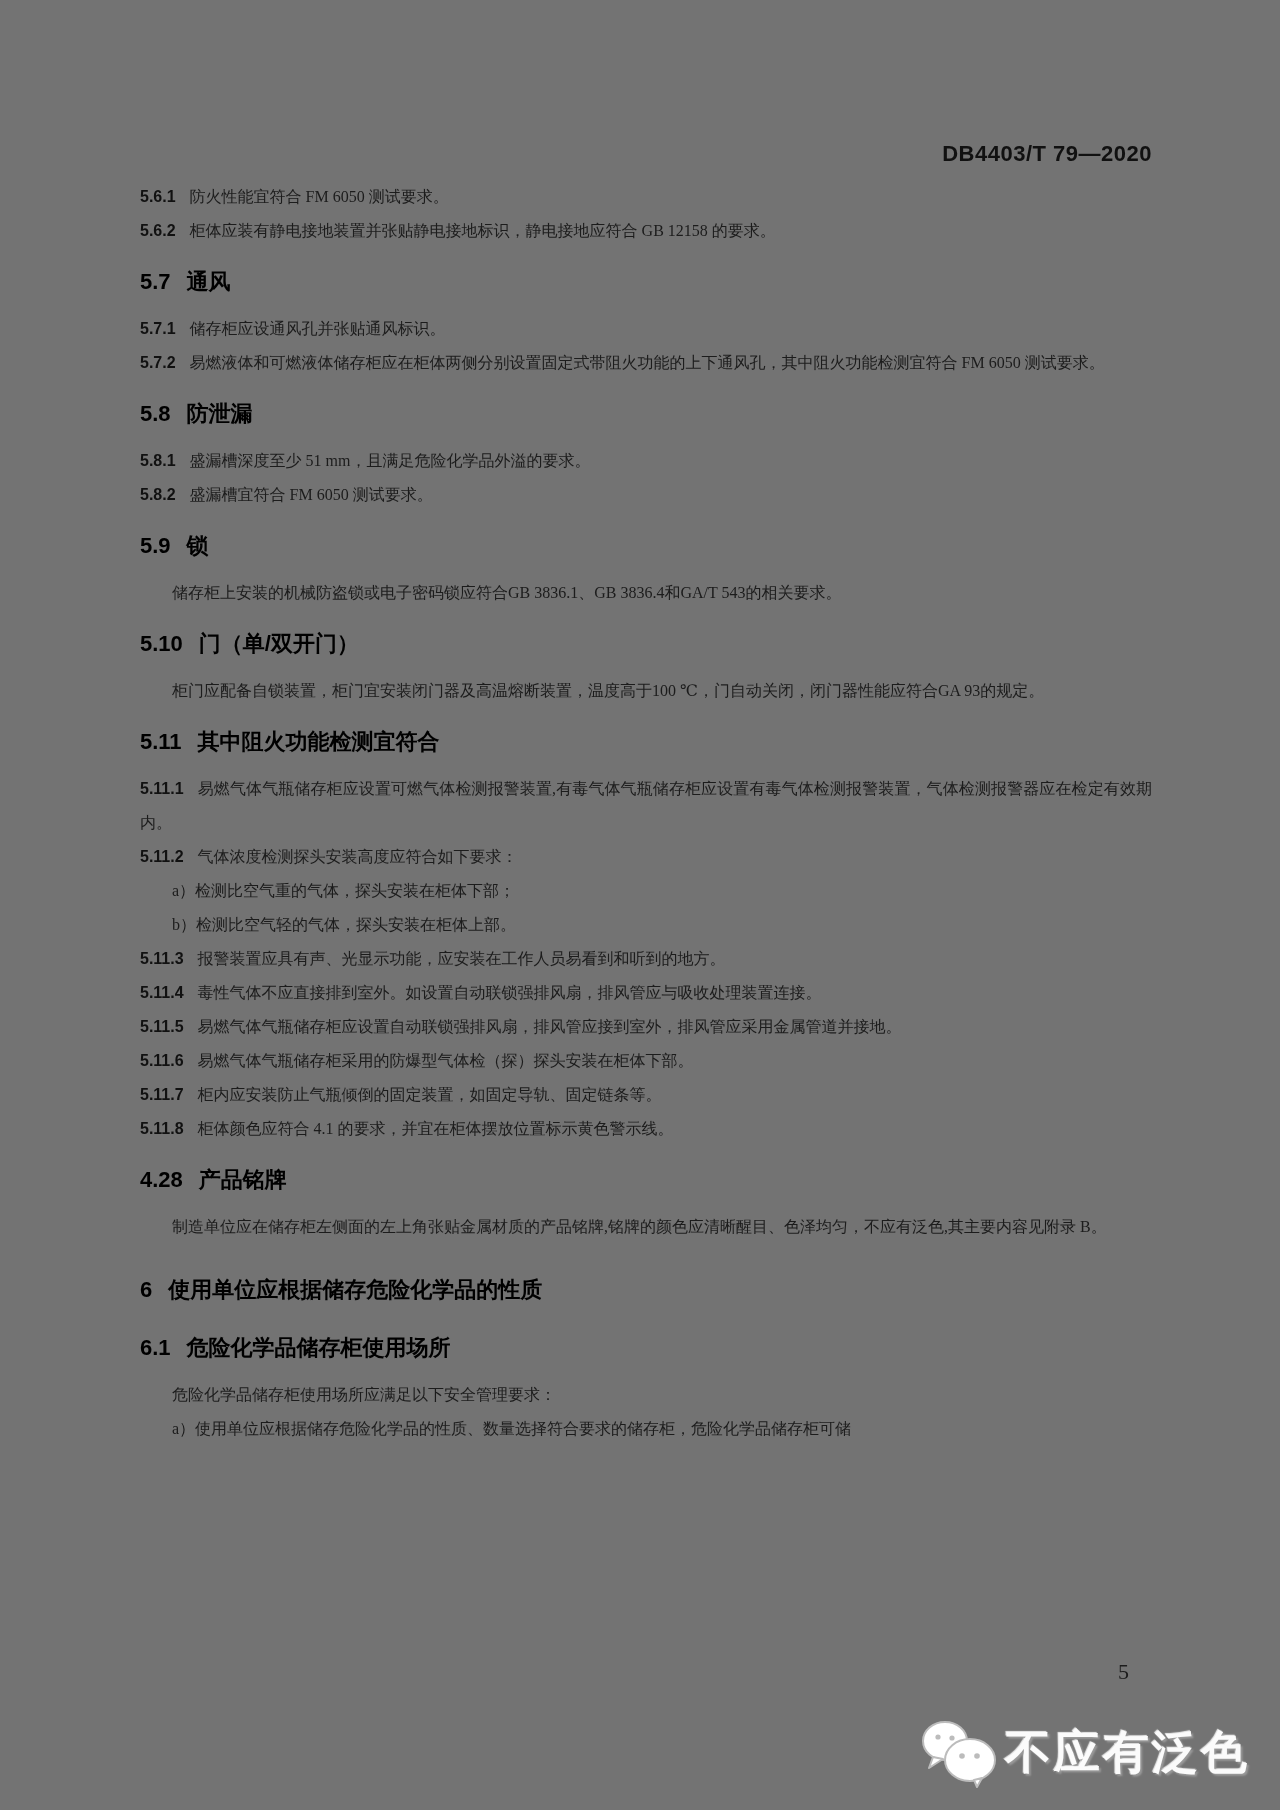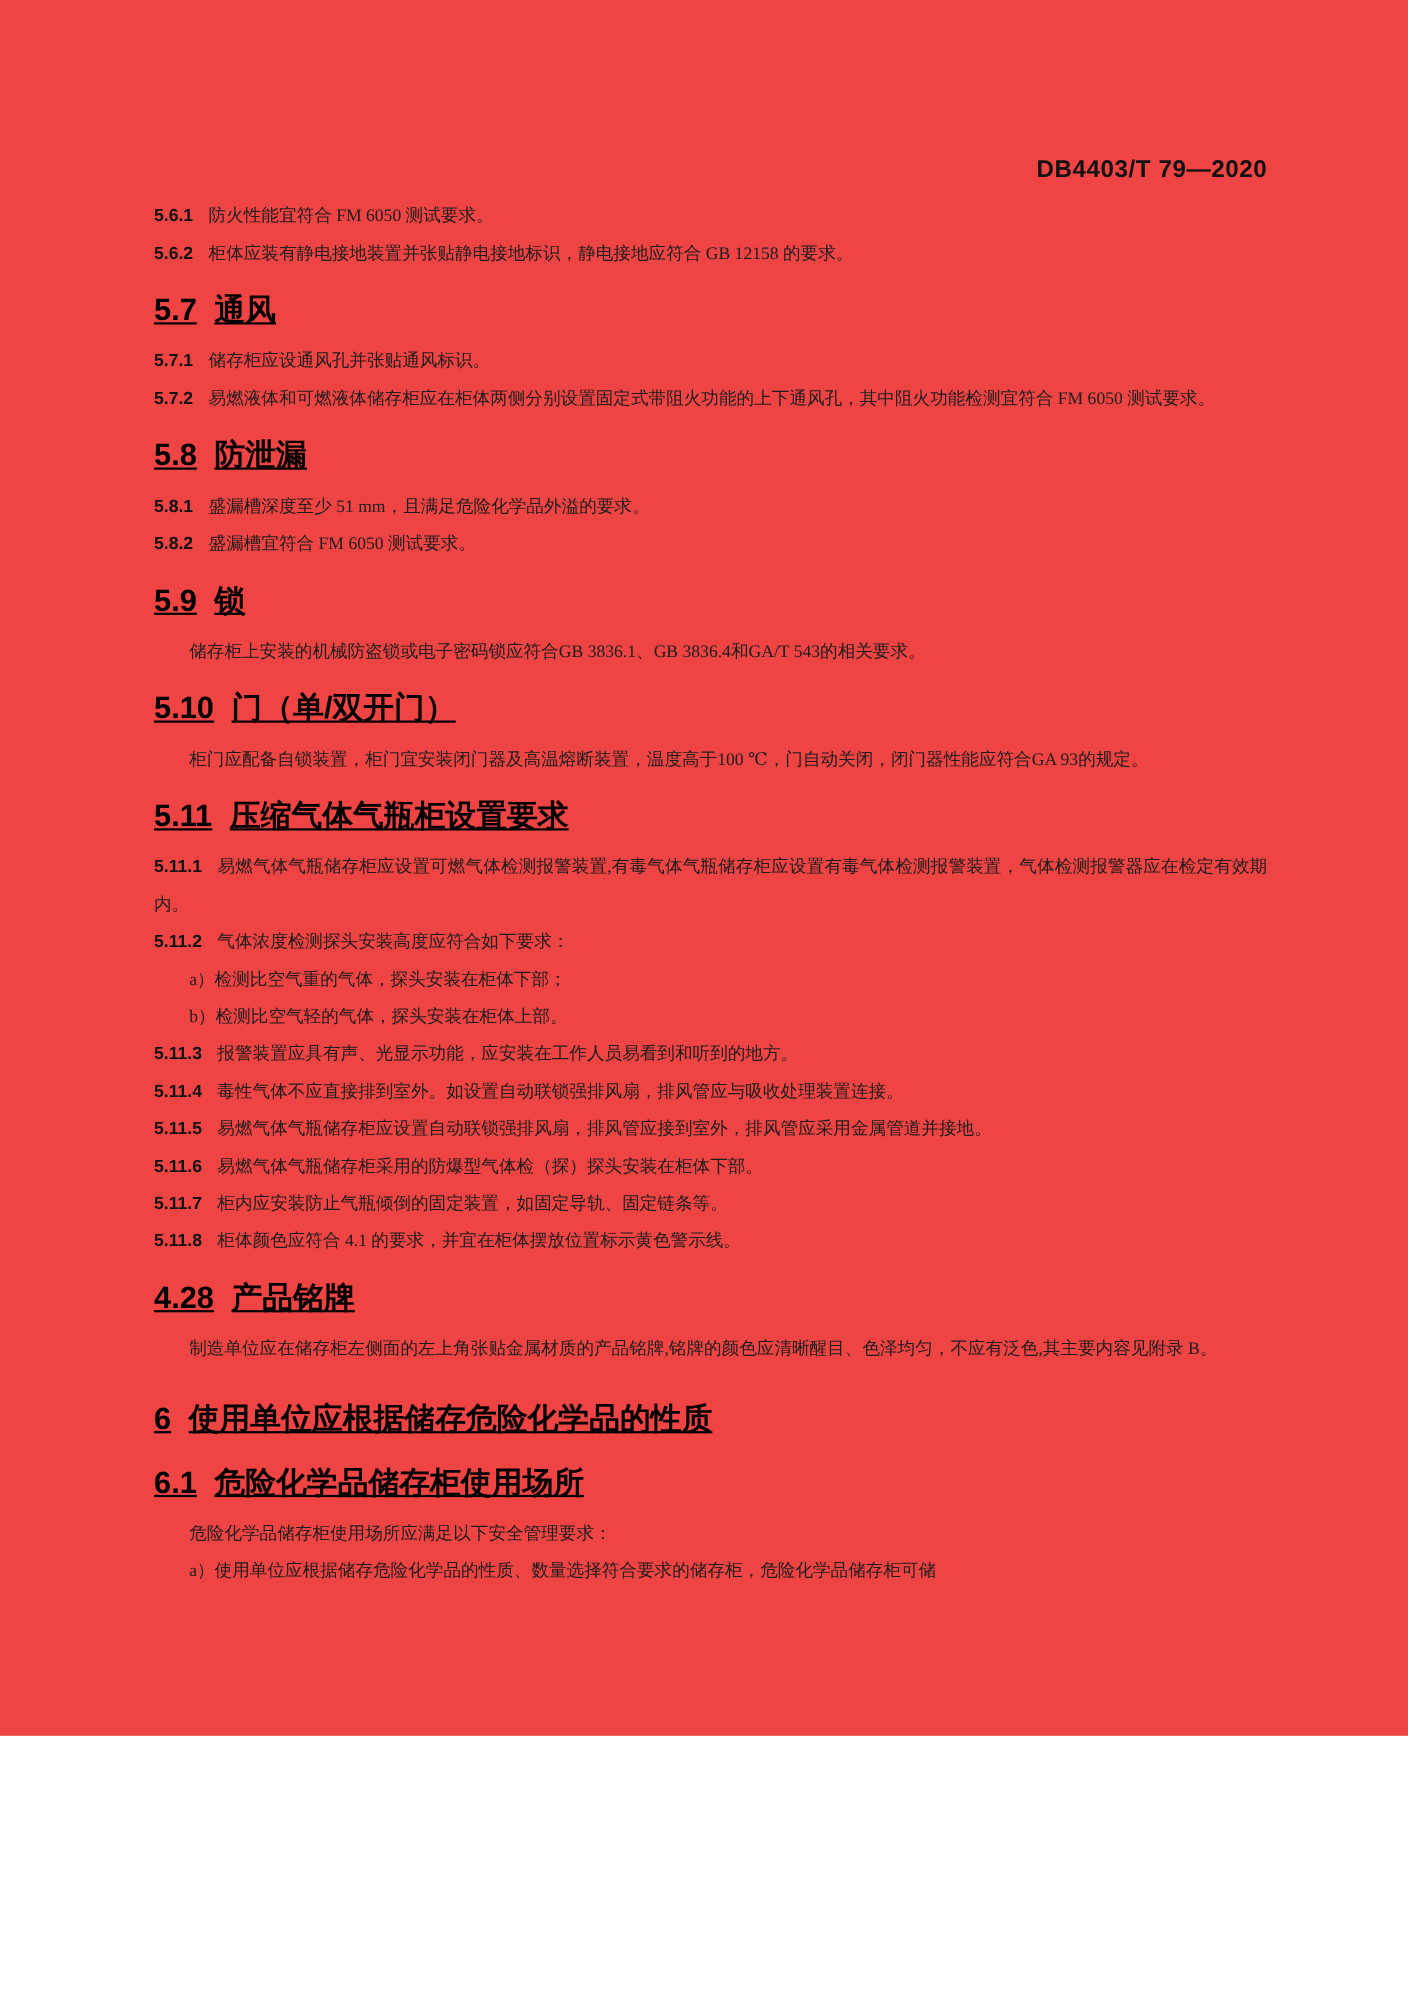--- a/index.html
+++ b/index.html
@@ -1,21 +1,21 @@
 <!DOCTYPE html>
 <html><head>
 <meta charset="utf-8">
 <style>
   html,body { margin:0; padding:0; background:#ffffff; }
   body {
     width:1280px; height:1810px;
     font-family:"Liberation Serif","DejaVu Serif",serif;
     color:#1c1c1c;
   }
-  .page { position:relative; width:1280px; height:1578px; background:#ef4444; overflow:hidden; }
+  .page { position:relative; width:1280px; height:1810px; background:#737373; overflow:hidden; }
 
   .content { position:absolute; left:140px; top:142px; width:1012px; }
 
   .doc-header {
     text-align:right;
     font-family:"Liberation Sans","DejaVu Sans",sans-serif;
     font-weight:700; font-size:22px; letter-spacing:0.5px;
     line-height:24px; margin:0 0 14px 0; color:#111;
   }
 
@@ -25,23 +25,22 @@
   }
   .clause .num {
     font-family:"Liberation Sans","DejaVu Sans",sans-serif;
     font-weight:700; margin-right:14px; white-space:nowrap; color:#111;
   }
   .para { text-indent:2em; }
   .list-item { padding-left:2em; }
 
   .h2, .h1 {
     font-family:"Liberation Sans","DejaVu Sans",sans-serif;
-    font-weight:700; font-size:28px; line-height:32px; color:#000;
+    font-weight:700; font-size:22px; line-height:32px; color:#000;
     margin:18px 0 14px 0;
-    text-decoration:underline;
   }
   .h1 { margin-top:30px; }
   .h2 .num, .h1 .num { margin-right:16px; }
   .h2.sub61 { margin-top:26px; }
 
   .page-num {
     position:absolute; top:1660px; left:1118px;
     font-size:22px; line-height:24px; color:#1c1c1c;
     font-family:"Liberation Serif","DejaVu Serif",serif;
   }
@@ -102,21 +101,21 @@
 
     <div class="para">储存柜上安装的机械防盗锁或电子密码锁应符合GB 3836.1、GB 3836.4和GA/T 543的相关要求。</div>
 
     <div class="h2">
       <span class="num">5.10</span><span>门（单/双开门）</span>
     </div>
 
     <div class="para">柜门应配备自锁装置，柜门宜安装闭门器及高温熔断装置，温度高于100 ℃，门自动关闭，闭门器性能应符合GA 93的规定。</div>
 
     <div class="h2">
-      <span class="num">5.11</span><span>压缩气体气瓶柜设置要求</span>
+      <span class="num">5.11</span><span>其中阻火功能检测宜符合</span>
     </div>
 
     <div class="clause">
       <span class="num">5.11.1</span><span>易燃气体气瓶储存柜应设置可燃气体检测报警装置,有毒气体气瓶储存柜应设置有毒气体检测报警装置，气体检测报警器应在检定有效期内。</span>
     </div>
     <div class="clause">
       <span class="num">5.11.2</span><span>气体浓度检测探头安装高度应符合如下要求：</span>
     </div>
     <div class="list-item">a）检测比空气重的气体，探头安装在柜体下部；</div>
     <div class="list-item">b）检测比空气轻的气体，探头安装在柜体上部。</div>

